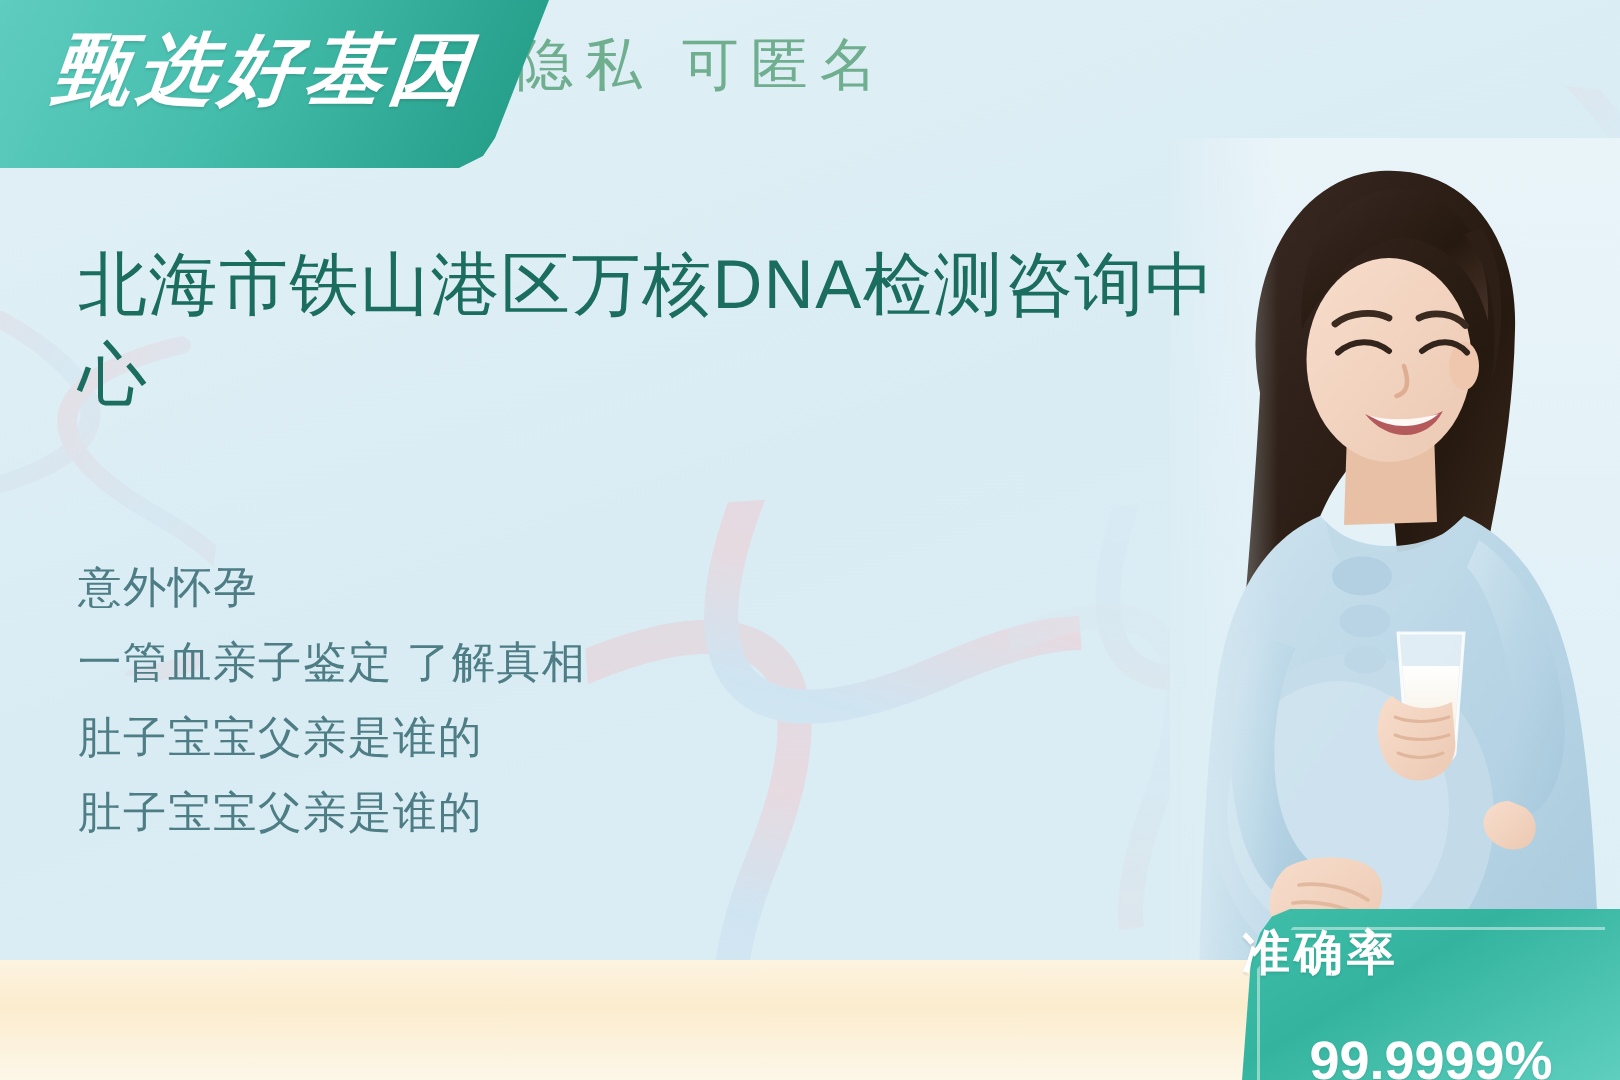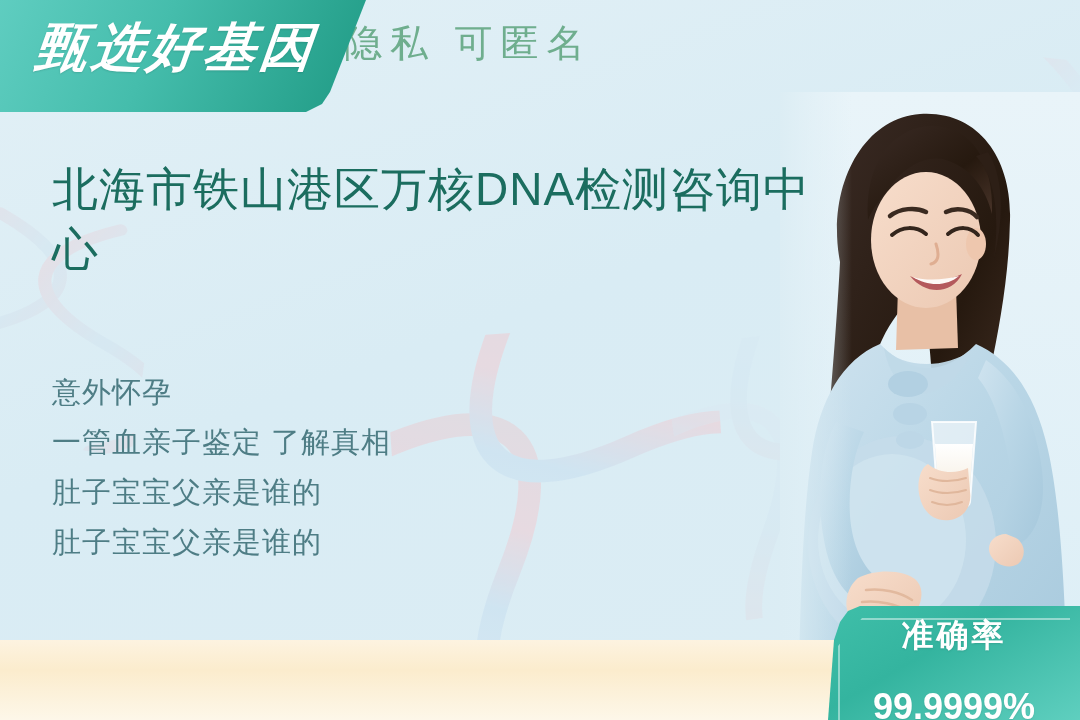--- a/index.html
+++ b/index.html
@@ -115,21 +115,21 @@
     border-top:2px solid rgba(255,255,255,.45);
     border-left:2px solid rgba(255,255,255,.45);
     border-top-left-radius:22px;
     clip-path: polygon(24px 0, 232px 0, 232px 102px, 0 102px, 0 28px);
     z-index:15;
     pointer-events:none;
   }
   .badge-label {
     position:absolute; left:828px; top:614px;
     width:252px;
-    text-align:center;
+    text-align:left;
     font-size:32px; font-weight:700; color:#ffffff;
     letter-spacing:3px;
     z-index:16;
     text-shadow:0 1px 2px rgba(0,0,0,.10);
   }
   .badge-value {
     position:absolute; left:828px; top:658px;
     width:252px;
     text-align:center;
     font-size:36px; font-weight:700; color:#ffffff;

